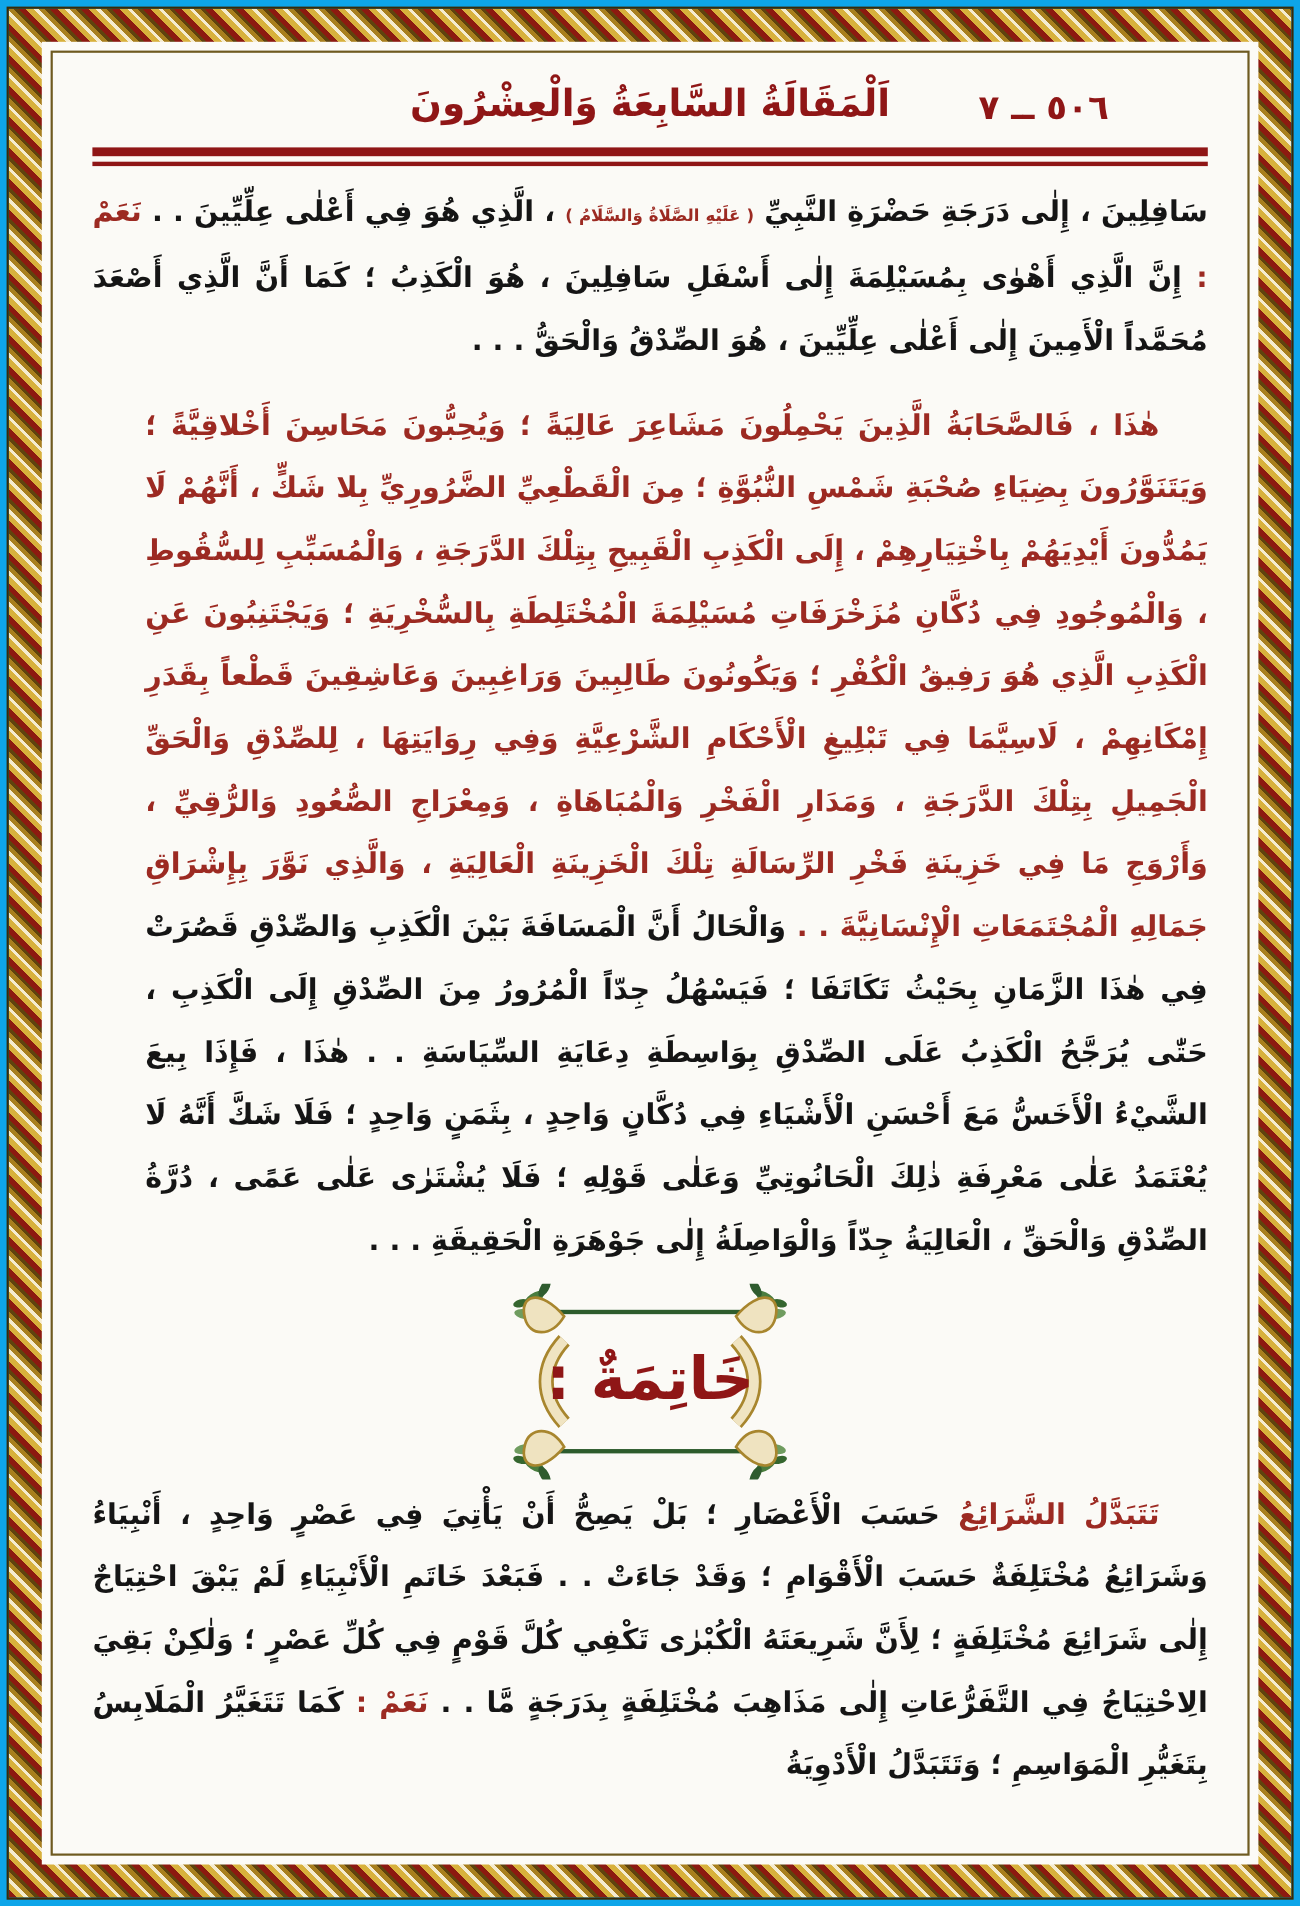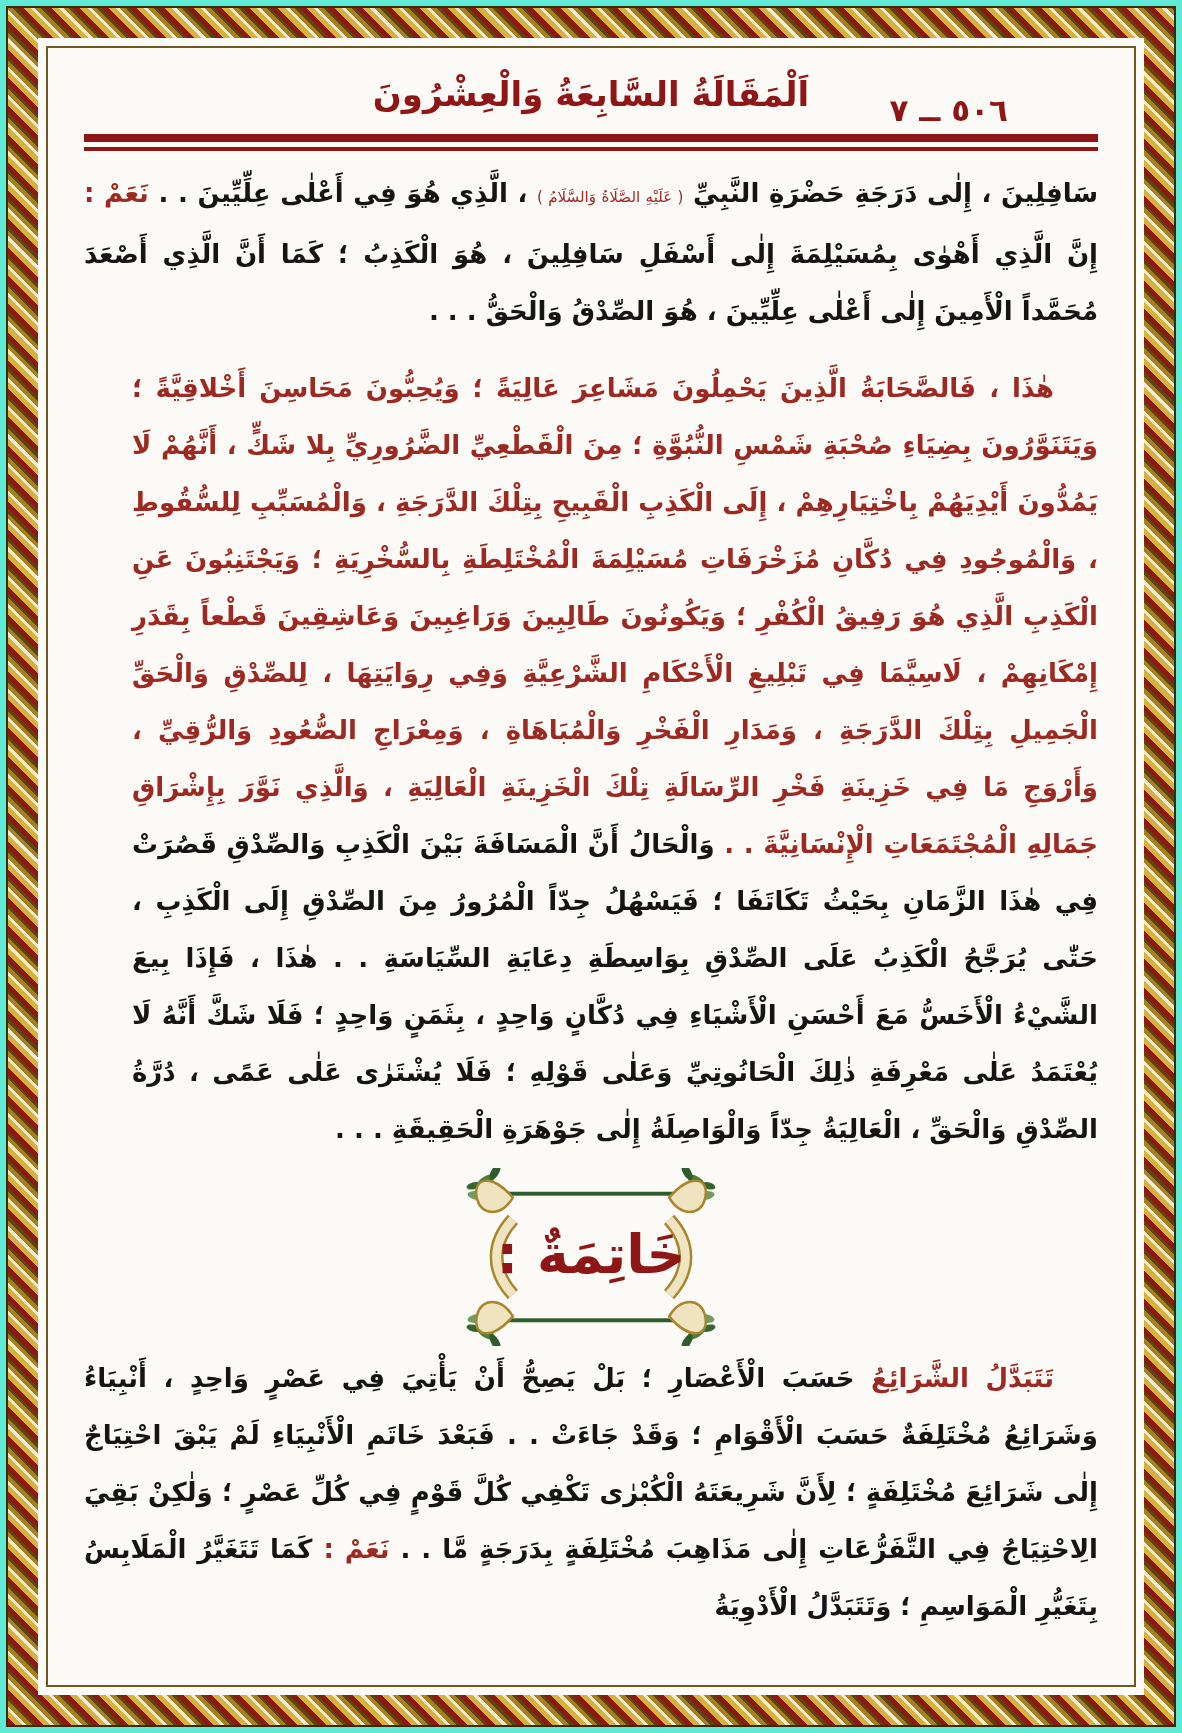--- a/index.html
+++ b/index.html
@@ -4,21 +4,21 @@
 <style>
   html, body { margin: 0; padding: 0; }
   body {
     width: 1182px; height: 1733px;
     font-family: "DejaVu Sans", sans-serif;
     background: #ffffff;
   }
   .page {
     width: 1182px; height: 1733px;
     box-sizing: border-box;
-    background: #5eead4;
+    background: #0ea5e9;
     padding: 6px;
   }
   
   .braid {
     height: 100%; box-sizing: border-box;
     padding: 30px;
     border: 2px solid #3a2b07;
     background: repeating-linear-gradient(45deg,
       #8c1a10 0px, #8c1a10 5px,
       #d8b13c 5px, #d8b13c 10px,
@@ -39,21 +39,21 @@
     overflow: hidden;
     direction: rtl;
   }
   .hdr { position: relative; height: 58px; margin-top: 4px; }
   .title {
     text-align: center;
     font-weight: 700; font-size: 34px; line-height: 52px;
     color: #8f1616;
   }
   .pagenum {
-    position: absolute; top: 24px; right: 90px;
+    position: absolute; top: 12px; right: 90px;
     font-weight: 700; font-size: 31px;
     color: #8f1616;
     direction: rtl;
   }
   .rule {
     height: 5px;
     border-top: 8px solid #8f1616;
     border-bottom: 4px solid #8f1616;
     margin-top: 8px;
   }
@@ -63,21 +63,21 @@
     text-align: justify;
     color: #151515;
     direction: rtl;
   }
   p.para { margin: 0; }
   p.para.p2 { margin-top: 20px; margin-left: 48px; }
   p.para.p3 { margin-top: 4px; }
   .indent { text-indent: 44px; }
   .blk { color: #151515; }
   .red { color: #9c2a22; }
-  .honorific { color: #9c2a22; font-size: 0.58em; font-weight: 400; }
+  .honorific { color: #9c2a22; font-size: 0.58em; font-weight: 700; }
   .ornament {
     position: relative;
     width: 330px; height: 178px;
     margin: 10px auto 2px auto;
   }
   .ornament svg { display: block; }
   .khatima {
     position: absolute; top: 0; left: 0; right: 0; bottom: 0;
     display: flex; align-items: center; justify-content: center;
     padding-bottom: 4px;

